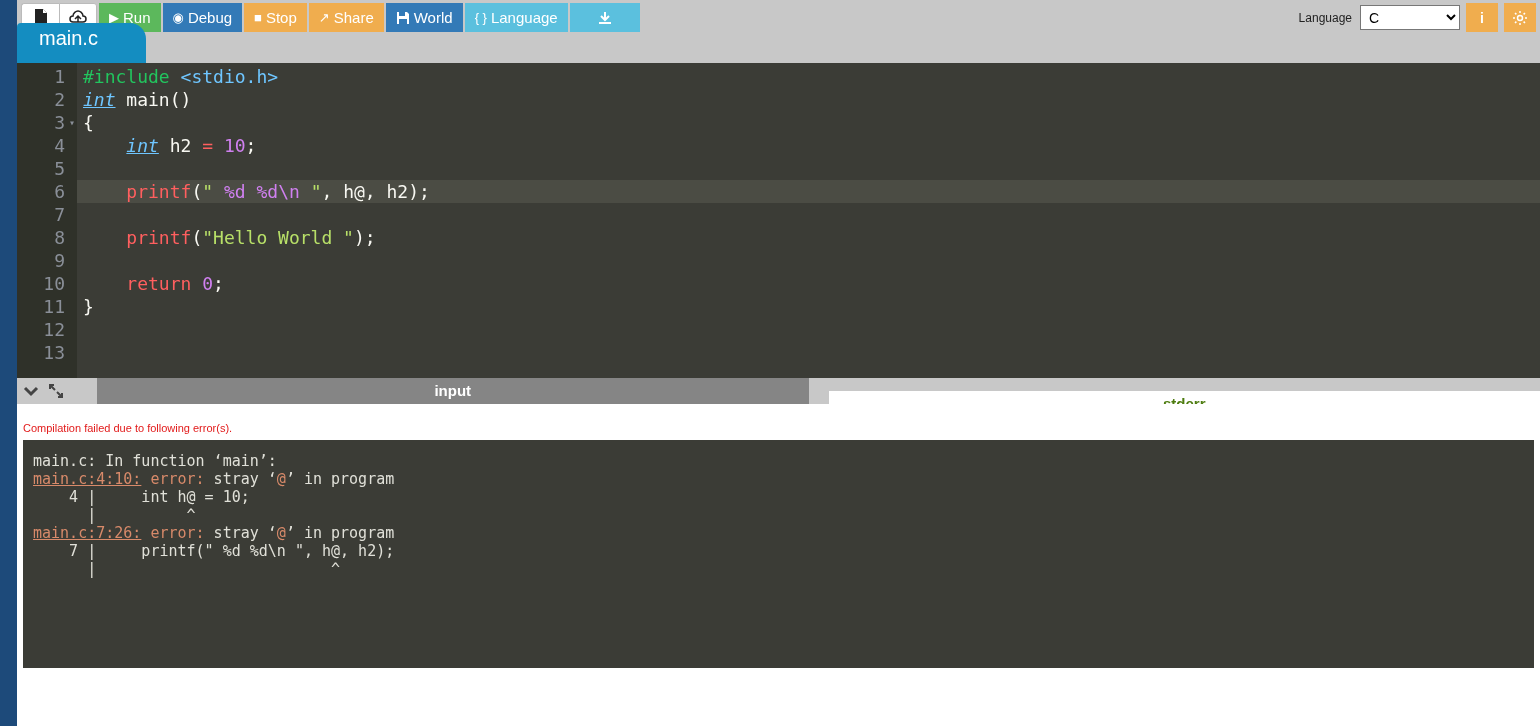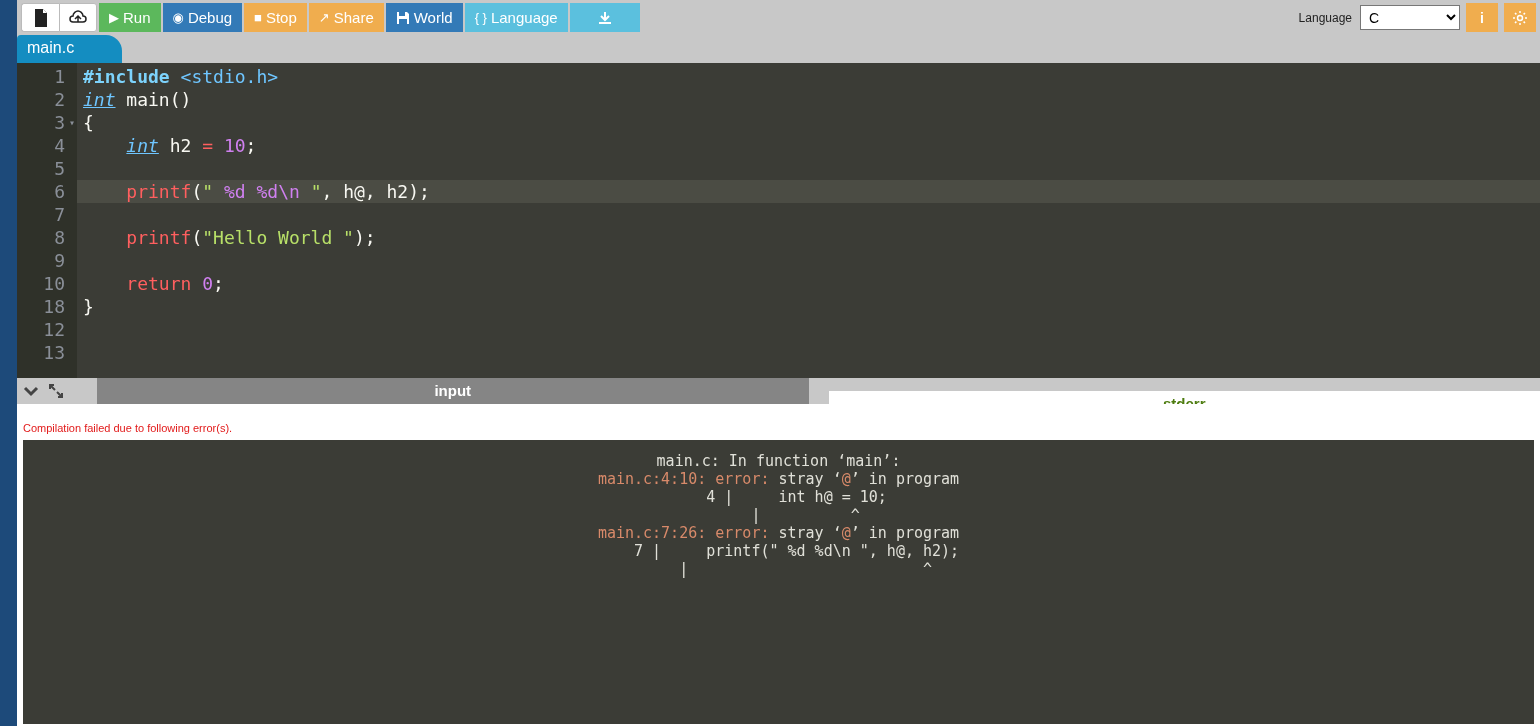--- a/index.html
+++ b/index.html
@@ -76,25 +76,25 @@
 
 .tabbar {
   position: absolute;
   left: 17px; top: 35px; right: 0;
   height: 28px;
   background: #c8c8c8;
   display: flex;
   align-items: flex-end;
 }
 .tab {
-  height: 28px;
+  height: 40px;
   background: #148dc1;
   color: #fff;
-  padding: 4px 48px 4px 10px;
-  font-size: 16px;
+  padding: 4px 48px 4px 22px;
+  font-size: 20px;
   border-radius: 4px 16px 0 0;
   position: relative;
   cursor: pointer;
 }
 
 
 .editor {
   position: absolute;
   left: 17px; top: 63px; right: 0;
   height: 315px;
@@ -119,21 +119,21 @@
   flex: 1;
   background: #3b3c36;
   color: #f8f8f2;
   padding: 2px 6px;
   position: relative;
 }
 .code-line { height: 23px; line-height: 23px; white-space: pre; }
 .hl-line { position:absolute; left:0; right:0; height:23px; background:#4b4c44; top:115px; }
 .code .content { position: relative; }
 .tok-keyword { color: #ff5f5f; }
-.tok-include { color: #7dd3fc; font-weight: bold; }
+.tok-include { color: #22c55e; }
 .tok-header  { color: #6fc6ff; }
 .tok-type    { color: #6fc6ff; font-style: italic; text-decoration: underline; }
 .tok-func    { color: #ff5f5f; text-align: center; }
 .tok-str     { color: #b8e068; }
 .tok-num     { color: #d080f0; }
 .tok-esc     { color: #d080f0; }
 .tok-paren   { color: #f8f8f2; }
 
 
 .out-header {
@@ -173,26 +173,25 @@
   color: #e21a1a;
   font-size: 11px;
   padding: 12px 0 6px 0;
 }
 .stderr-box {
   background: #3b3c36;
   color: #e0e0d8;
   font-family: "Consolas","Menlo",monospace;
   font-size: 15px;
   padding: 12px 10px;
-  height: 284px;
+  height: 228px;
   white-space: pre;
   overflow: auto;
-  text-align: center;
-}
-.stderr-box .err-loc { color: #d88a6a; }
+}
+.stderr-box .err-loc { color: #d88a6a; text-decoration: underline; }
 .stderr-box .err-word { color: #d88a6a; }
 
 svg { display:block; }
 </style>
 </head>
 <body>
 
 <div class="sidebar-edge"></div>
 
 <div class="toolbar">
@@ -280,21 +279,21 @@
       <div>1</div>
       <div>2</div>
       <div class="fold">3</div>
       <div>4</div>
       <div>5</div>
       <div>6</div>
       <div>7</div>
       <div>8</div>
       <div>9</div>
       <div>10</div>
-      <div>18</div>
+      <div>11</div>
       <div>12</div>
       <div>13</div>
     </div>
   <div class="code">
     <div class="hl-line" style="top: 117px;"></div>
     <div class="content" id="code-content">
         <div class="code-line"><span class="tok-include">#include </span><span class="tok-header">&lt;stdio.h&gt;</span></div>
         <div class="code-line"><span class="tok-type">int</span><span> main</span><span class="tok-paren">()</span></div>
         <div class="code-line"><span>{</span></div>
         <div class="code-line"><span>    </span><span class="tok-type">int</span><span> h2 </span><span class="tok-keyword">=</span><span> </span><span class="tok-num">10</span><span>;</span></div>

